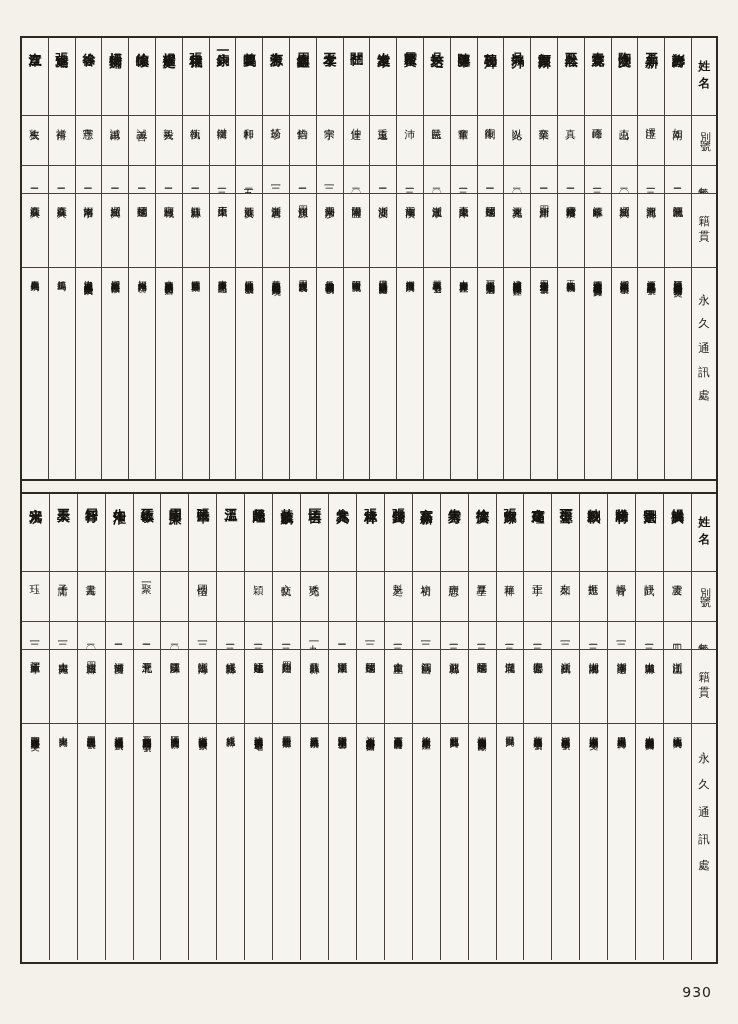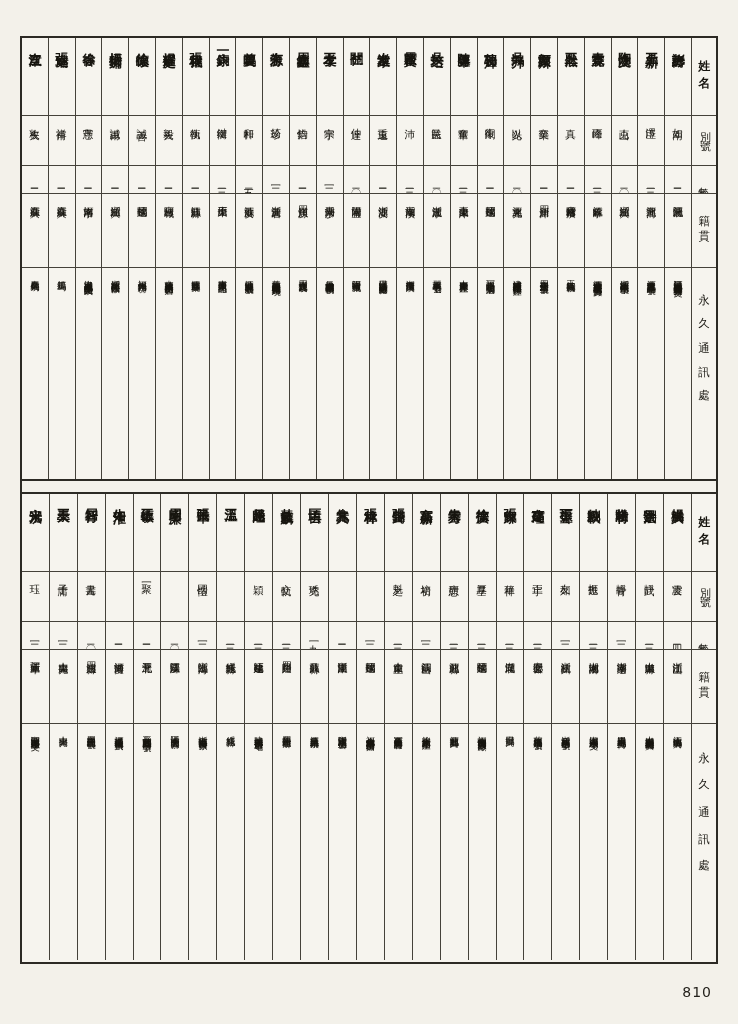--- a/index.html
+++ b/index.html
@@ -414,13 +414,13 @@
         <div class="cell name">宋光洪</div>
         <div class="cell alias">珏</div>
         <div class="cell age">二一</div>
         <div class="cell origin">新疆庫車</div>
         <div class="cell address">湖北沔陽彭家場泰源正交</div>
       </div>
     </div>
 
 </div>
 
-<div class="pagenum">810</div>
+<div class="pagenum">930</div>
 
 </body></html>

